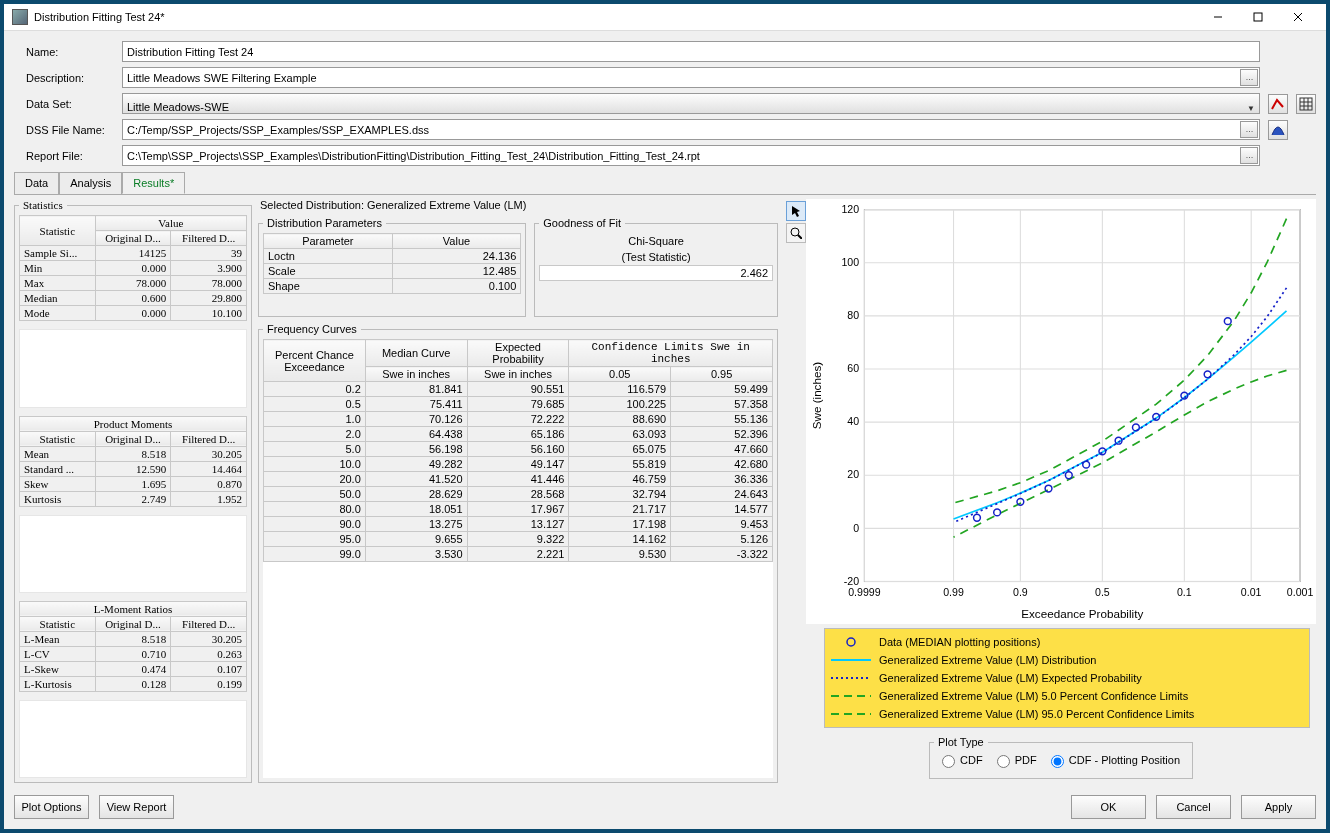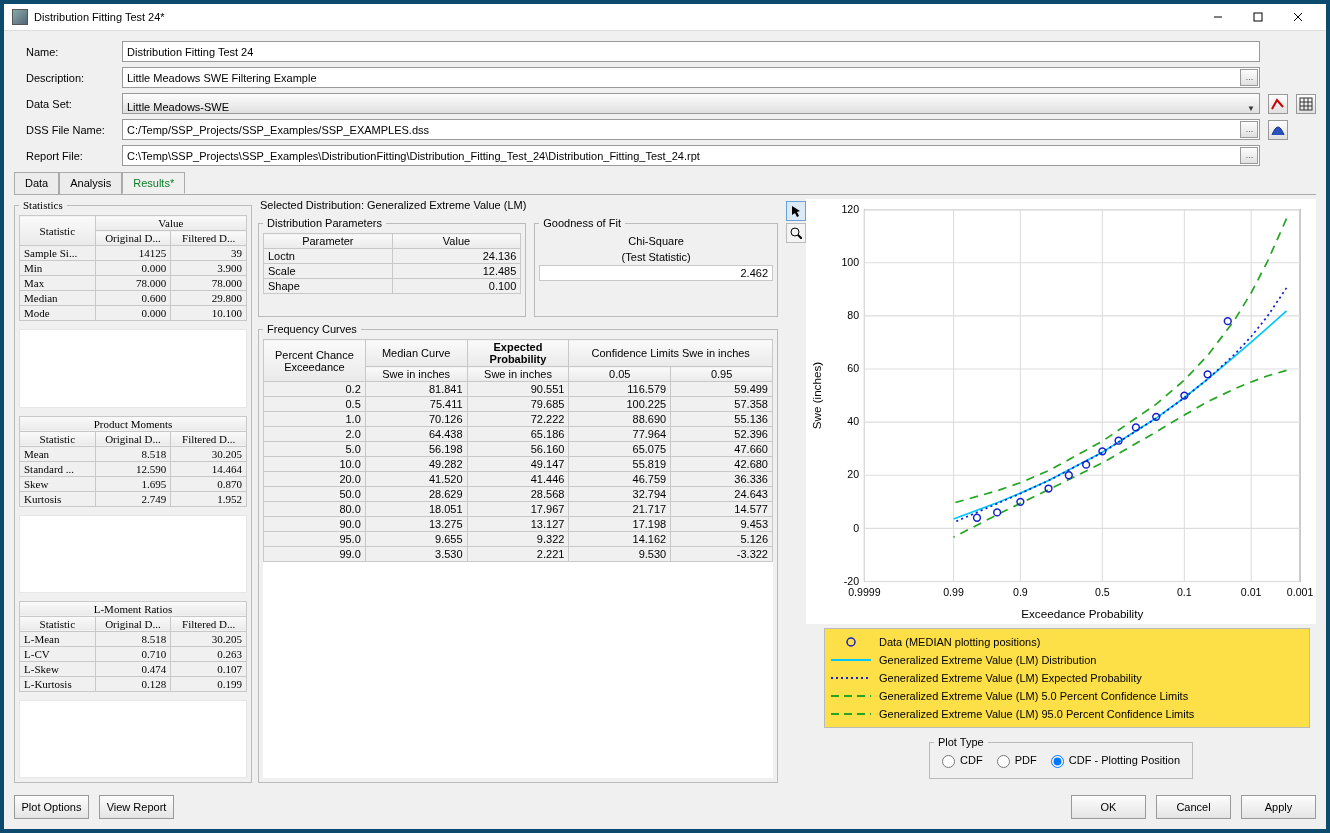--- a/index.html
+++ b/index.html
@@ -310,22 +310,22 @@
               <col style="width:20%">
               <col style="width:20%">
               <col style="width:20%">
               <col style="width:20%">
               <col style="width:20%">
             </colgroup>
           <tbody>
               <tr>
             <th rowspan="3" style="white-space:normal;">Percent Chance Exceedance</th>
             <th style="white-space:normal;">Median Curve</th>
-            <th style="white-space:normal;font-weight:bold;">Expected Probability</th>
-            <th colspan="2" style="white-space:normal;">Confidence Limits Swe in inches</th>
+            <th style="white-space:normal;">Expected Probability</th>
+            <th colspan="2" style="white-space:normal;font-family:Liberation Mono, monospace;">Confidence Limits Swe in inches</th>
           </tr>
           <tr>
             <th rowspan="2" style="white-space:normal;">Swe in inches</th>
             <th rowspan="2" style="white-space:normal;">Swe in inches</th>
             <th>0.05</th>
             <th>0.95</th>
           </tr>
           <tr></tr>
           </tbody>
             <tbody id="freqrows">
@@ -347,21 +347,21 @@
                 <td>1.0</td>
                 <td>70.126</td>
                 <td>72.222</td>
                 <td>88.690</td>
                 <td>55.136</td>
               </tr>
               <tr>
                 <td>2.0</td>
                 <td>64.438</td>
                 <td>65.186</td>
-                <td>77.964</td>
+                <td>63.093</td>
                 <td>52.396</td>
               </tr>
               <tr>
                 <td>5.0</td>
                 <td>56.198</td>
                 <td>56.160</td>
                 <td>65.075</td>
                 <td>47.660</td>
               </tr>
               <tr>

